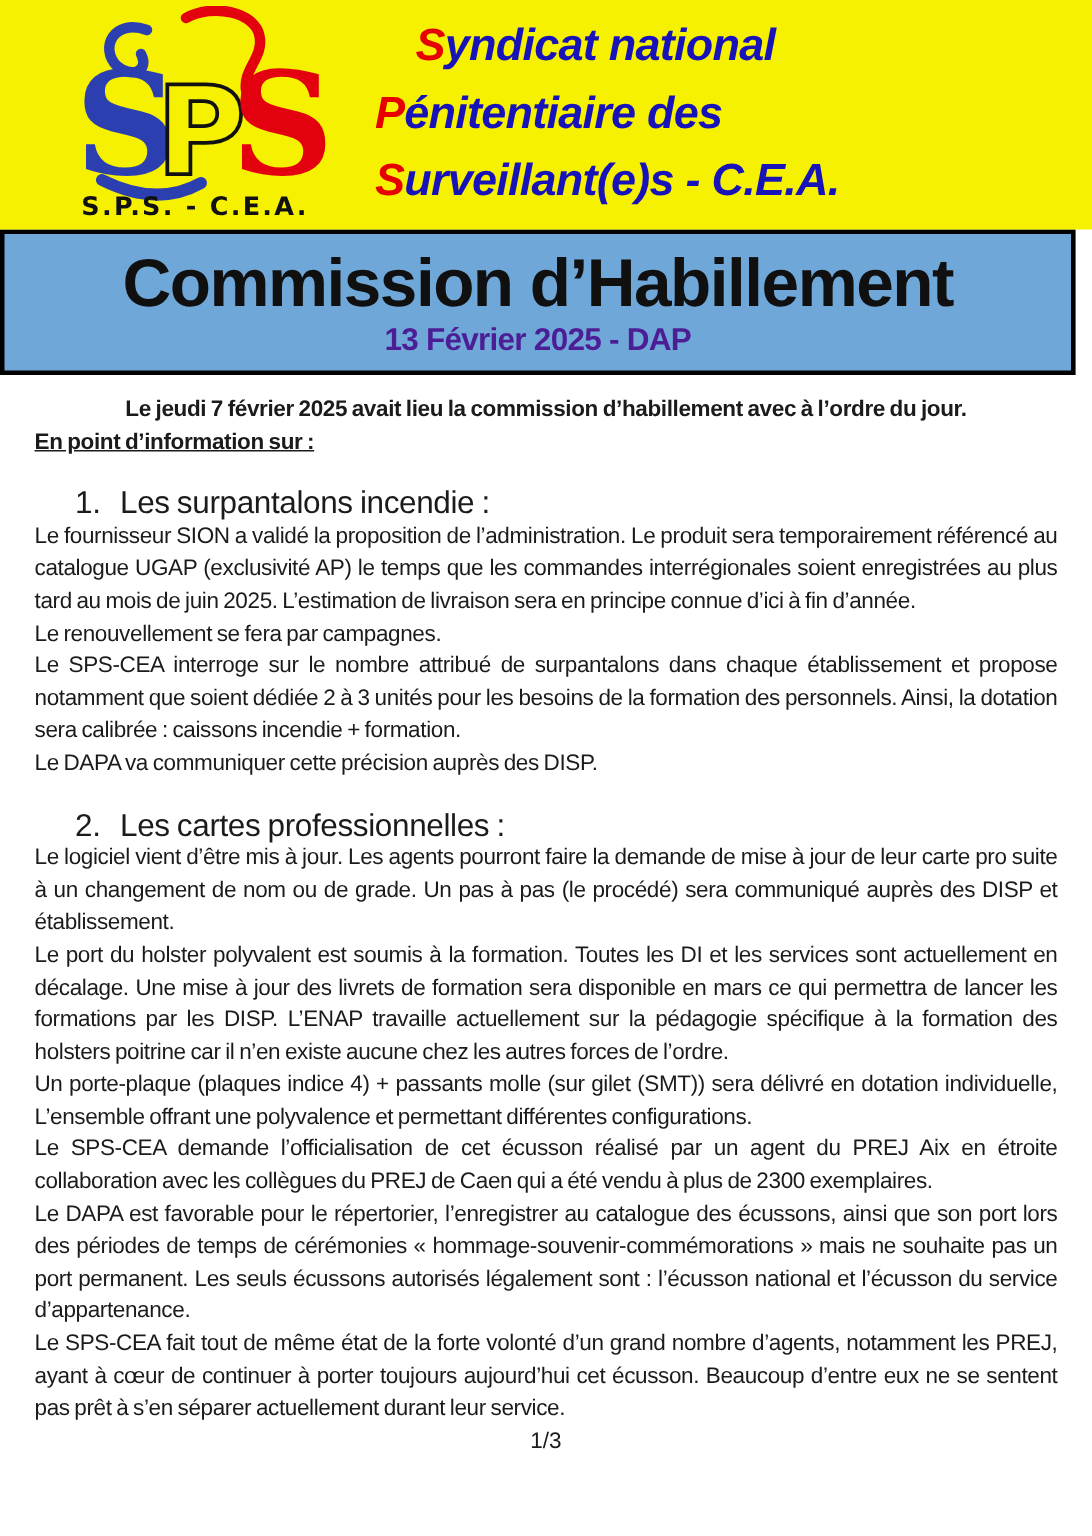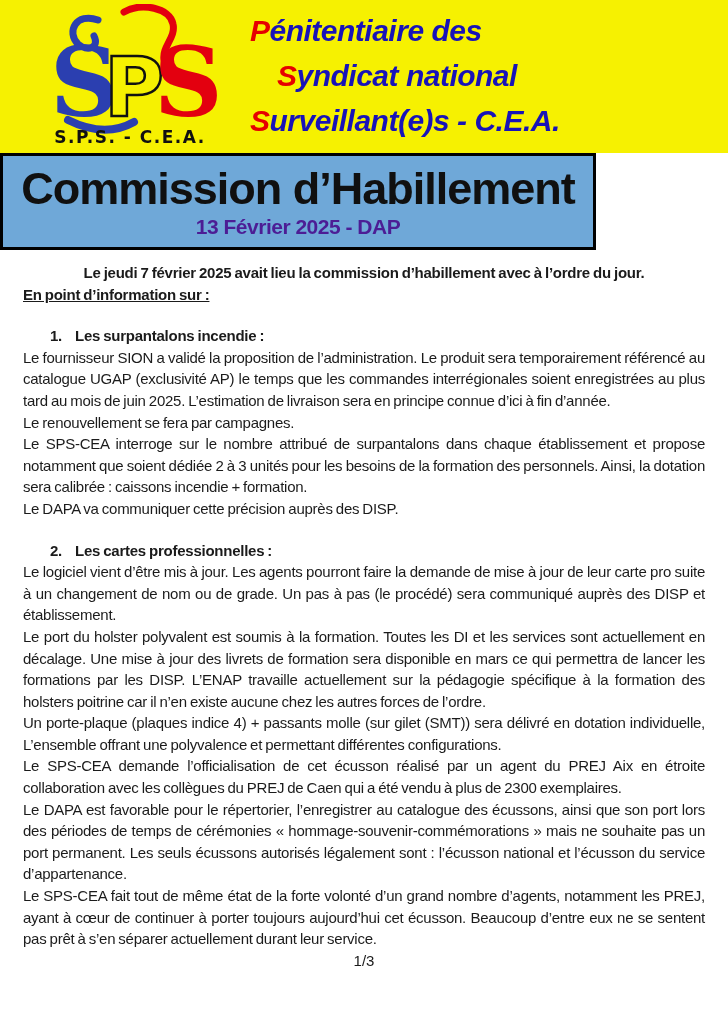--- a/index.html
+++ b/index.html
@@ -16,21 +16,21 @@
   .union-name{
     position:absolute;left:250px;top:8px;
     font-style:italic;font-weight:bold;font-size:30px;line-height:45px;
     color:#1813B8;letter-spacing:-0.5px;white-space:nowrap;
   }
   .union-name .line{display:block;}
   .union-name .line.indent{padding-left:27px;}
   .union-name .initial{color:#E60000;}
   
   .banner{
-    box-sizing:border-box;width:596px;height:97px;
+    box-sizing:border-box;width:717px;height:97px;
     background:#6FA8D8;border:3px solid #000;
     display:flex;flex-direction:column;align-items:center;justify-content:center;
   }
   .banner-title{
     margin:0;font-size:45px;line-height:48px;font-weight:bold;color:#101010;
     letter-spacing:-1px;white-space:nowrap;
   }
   .banner-sub{
     margin:2px 0 0 0;font-size:21px;font-weight:bold;color:#4c1d95;letter-spacing:-0.5px;
   }
@@ -39,21 +39,21 @@
     padding:12px 23px 0 23px;
     font-size:15px;line-height:21.6px;
     letter-spacing:-0.25px;word-spacing:-0.8px;
     text-align:justify;
   }
   .intro{margin:6px 40px 0 40px;font-weight:bold;text-align:center;}
   .info-heading{
     margin:17px 0 0 0;font-weight:bold;text-decoration:underline;text-align:left;
   }
   .sec-heading{
-    margin:20px 0 0 27px;font-size:15px;font-weight:bold;text-align:left;
+    margin:20px 0 0 27px;font-size:21px;font-weight:normal;text-align:left;
   }
   .sec-heading .num{margin-right:13px;}
   .sec-heading.tight{margin-left:12px;margin-top:9px;}
   .sec-heading.tight .num{margin-right:6px;}
   .doc-body p{margin:0;}
   .closing{margin-top:16px;}
   .page-number{text-align:center;letter-spacing:0;}
 </style>
 </head>
 <body>
@@ -68,22 +68,22 @@
       <path d="M68 16 C46 8 36 28 48 40 C57 48 70 44 64 32" fill="none" stroke="#2B3FB0" stroke-width="7" stroke-linecap="round"></path>
 
       <path d="M38 116 C66 130 88 127 104 118" fill="none" stroke="#2B3FB0" stroke-width="8" stroke-linecap="round"></path>
       <text x="20" y="112" font-family="DejaVu Serif, serif" font-weight="bold" font-size="95" fill="#2B3FB0">S</text>
       <text x="74" y="112" font-family="DejaVu Sans, sans-serif" font-weight="bold" font-size="82" fill="#F6F101" stroke="#111111" stroke-width="2.5">P</text>
       <text x="124" y="112" font-family="DejaVu Serif, serif" font-weight="bold" font-size="95" fill="#E3000F">S</text>
       <text x="100" y="139" text-anchor="middle" font-family="DejaVu Sans, sans-serif" font-weight="bold" font-size="17" letter-spacing="1.5" fill="#111111">S.P.S. - C.E.A.</text>
     </svg>
 
     <div class="union-name">
+      <span class="line indent"><span class="initial">S</span><span>yndicat national</span></span>
       <span class="line"><span class="initial">P</span><span>énitentiaire des</span></span>
-      <span class="line indent"><span class="initial">S</span><span>yndicat national</span></span>
       <span class="line"><span class="initial">S</span><span>urveillant(e)s - C.E.A.</span></span>
     </div>
   </header>
 
   <div class="banner">
     <h1 class="banner-title">Commission d’Habillement</h1>
     <div class="banner-sub">13 Février 2025 - DAP</div>
   </div>
 
   <main class="doc-body">

